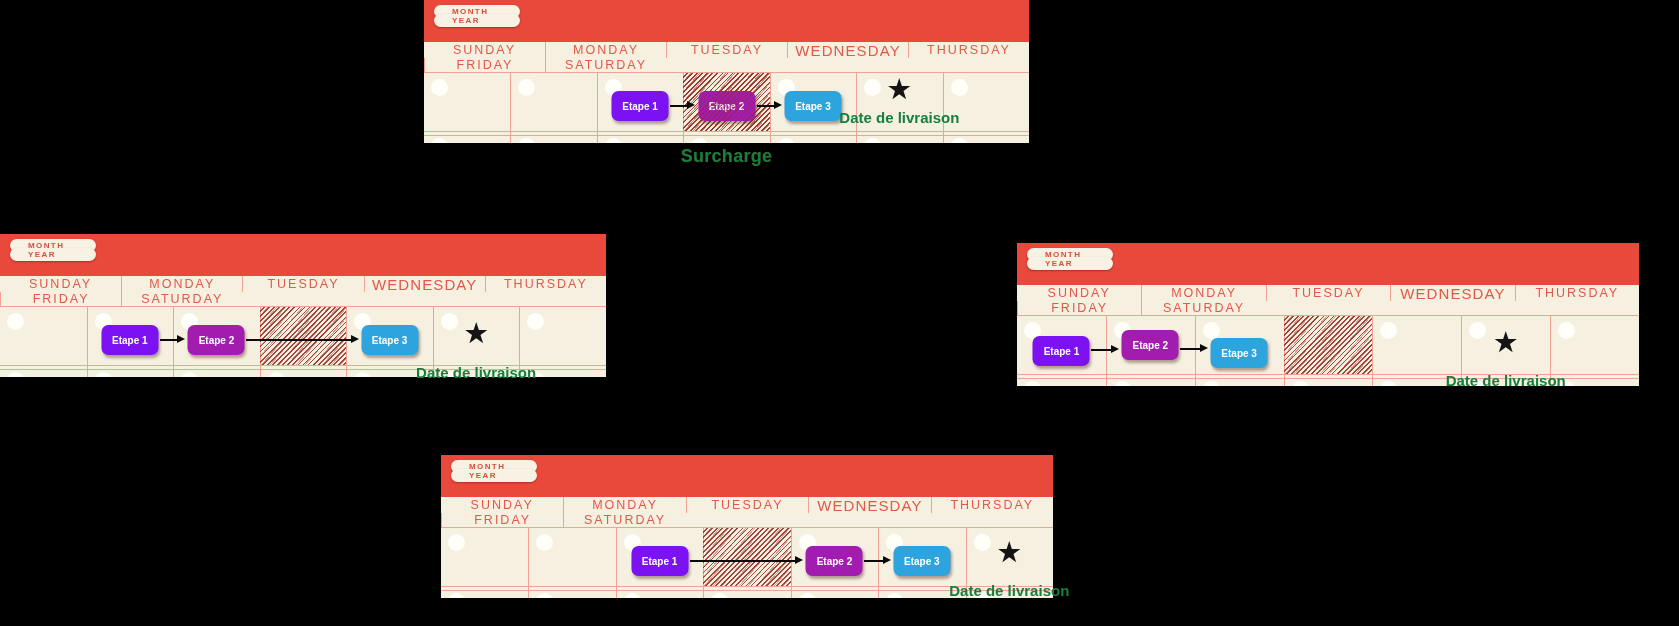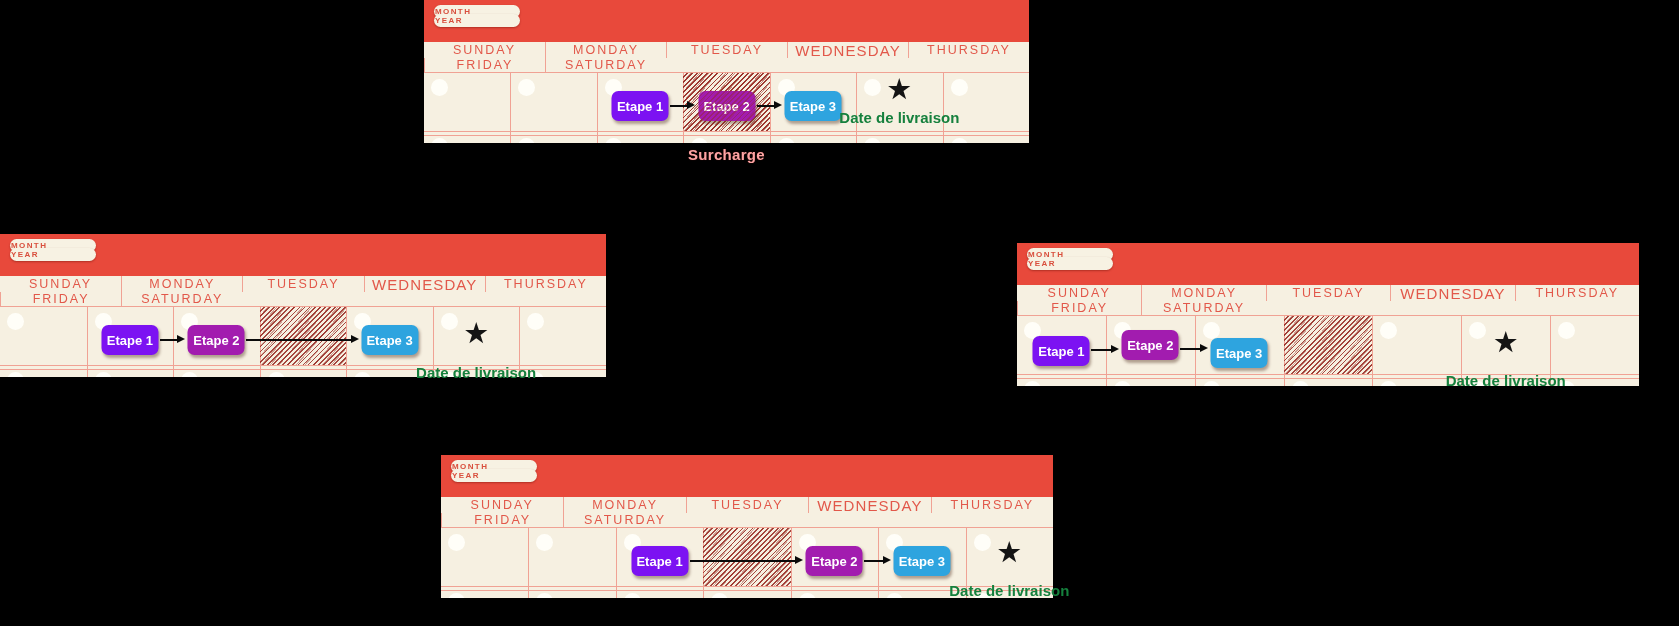--- a/index.html
+++ b/index.html
@@ -8,21 +8,21 @@
     background:#000;
     font-family:"Liberation Sans","DejaVu Sans",sans-serif;
     --red:#E8493B; --cream:#F6F0E1; --sep:#F0A294; --daytxt:#E2584A;
   }
   .cal{position:absolute}
   
   .hdr{height:42px;background:var(--red);position:relative}
   .pill{
     position:absolute;left:10px;width:86px;height:13px;border-radius:8px;
     background:#F7F2E3;color:#D94F3D;font-size:8px;font-weight:bold;
-    letter-spacing:1.4px;line-height:14px;padding-left:1px;box-sizing:border-box;
+    letter-spacing:1.4px;line-height:14px;padding-left:18px;box-sizing:border-box;
     box-shadow:0 1px 2px rgba(110,18,8,.45);
   }
   .pill.month{top:5px}.pill.year{top:14px}
   
   .days{display:grid;grid-template-columns:repeat(5,1fr);height:30px;background:var(--cream);border-bottom:1px solid var(--sep)}
   .day{
     display:flex;align-items:center;justify-content:center;
     color:var(--daytxt);font-size:12.5px;letter-spacing:2px;white-space:nowrap;
     border-left:1px solid var(--sep);overflow:hidden;
   }
@@ -44,21 +44,21 @@
     position:absolute;top:0;bottom:0;z-index:2;
     left:calc(var(--c)*100%/7);width:calc(100%/7);
     background:
       repeating-linear-gradient(135deg, rgba(150,40,33,0) 0 2.4px, rgba(150,40,33,.85) 2.4px 3.6px),
       repeating-linear-gradient(131deg, rgba(150,40,33,0) 0 5.5px, rgba(150,40,33,.4) 5.5px 6.6px);
   }
   .hatch.over{z-index:4;opacity:.5;pointer-events:none}
   
   .ebox{
     position:absolute;width:57px;height:30px;border-radius:7px;z-index:3;
-    color:#fff;font-size:13px;font-weight:bold;white-space:nowrap;
+    color:#fff;font-size:10px;font-weight:bold;white-space:nowrap;
     display:flex;align-items:center;justify-content:center;
     left:calc((var(--c) + .5)*100%/7);transform:translateX(-50%);top:18px;
     box-shadow:1.5px 2.5px 3px rgba(70,35,20,.4);
   }
   .e1{background:#7C12F2}.e2{background:#a21caf}.e3{background:#2EA4DF}
   
   .arrow{
     position:absolute;z-index:5;height:0;border-top:2.4px solid #0A0A0A;top:32px;
     left:calc((var(--a) + .5)*100%/7 + 30px);
     width:calc(var(--s)*100%/7 - 69px);
@@ -72,21 +72,21 @@
     position:absolute;z-index:4;line-height:1;font-size:29px;color:#141414;
     left:calc((var(--c) + .5)*100%/7);transform:translateX(-50%);
     font-family:"DejaVu Sans",sans-serif;
   }
   .datelbl{
     position:absolute;z-index:6;color:#15803d;font-weight:bold;font-size:15px;white-space:nowrap;
     left:calc((var(--c) + .5)*100%/7);transform:translateX(-50%);
   }
   .note{
     position:absolute;top:calc(100% + 3px);left:calc(3.5*100%/7);transform:translateX(-50%);
-    color:#fca5a5;font-weight:bold;font-size:15px;letter-spacing:.3px;white-space:nowrap;z-index:6;
+    color:#15803d;font-weight:bold;font-size:18px;letter-spacing:.3px;white-space:nowrap;z-index:6;
     text-shadow:0 0 1px rgba(165,23,12,.5);
   }
 </style>
 </head>
 <body>
 
 <div class="cal" style="left:424px;top:0;width:605px">
   <div class="hdr">
     <div class="pill month">MONTH</div>
     <div class="pill year">YEAR</div>

